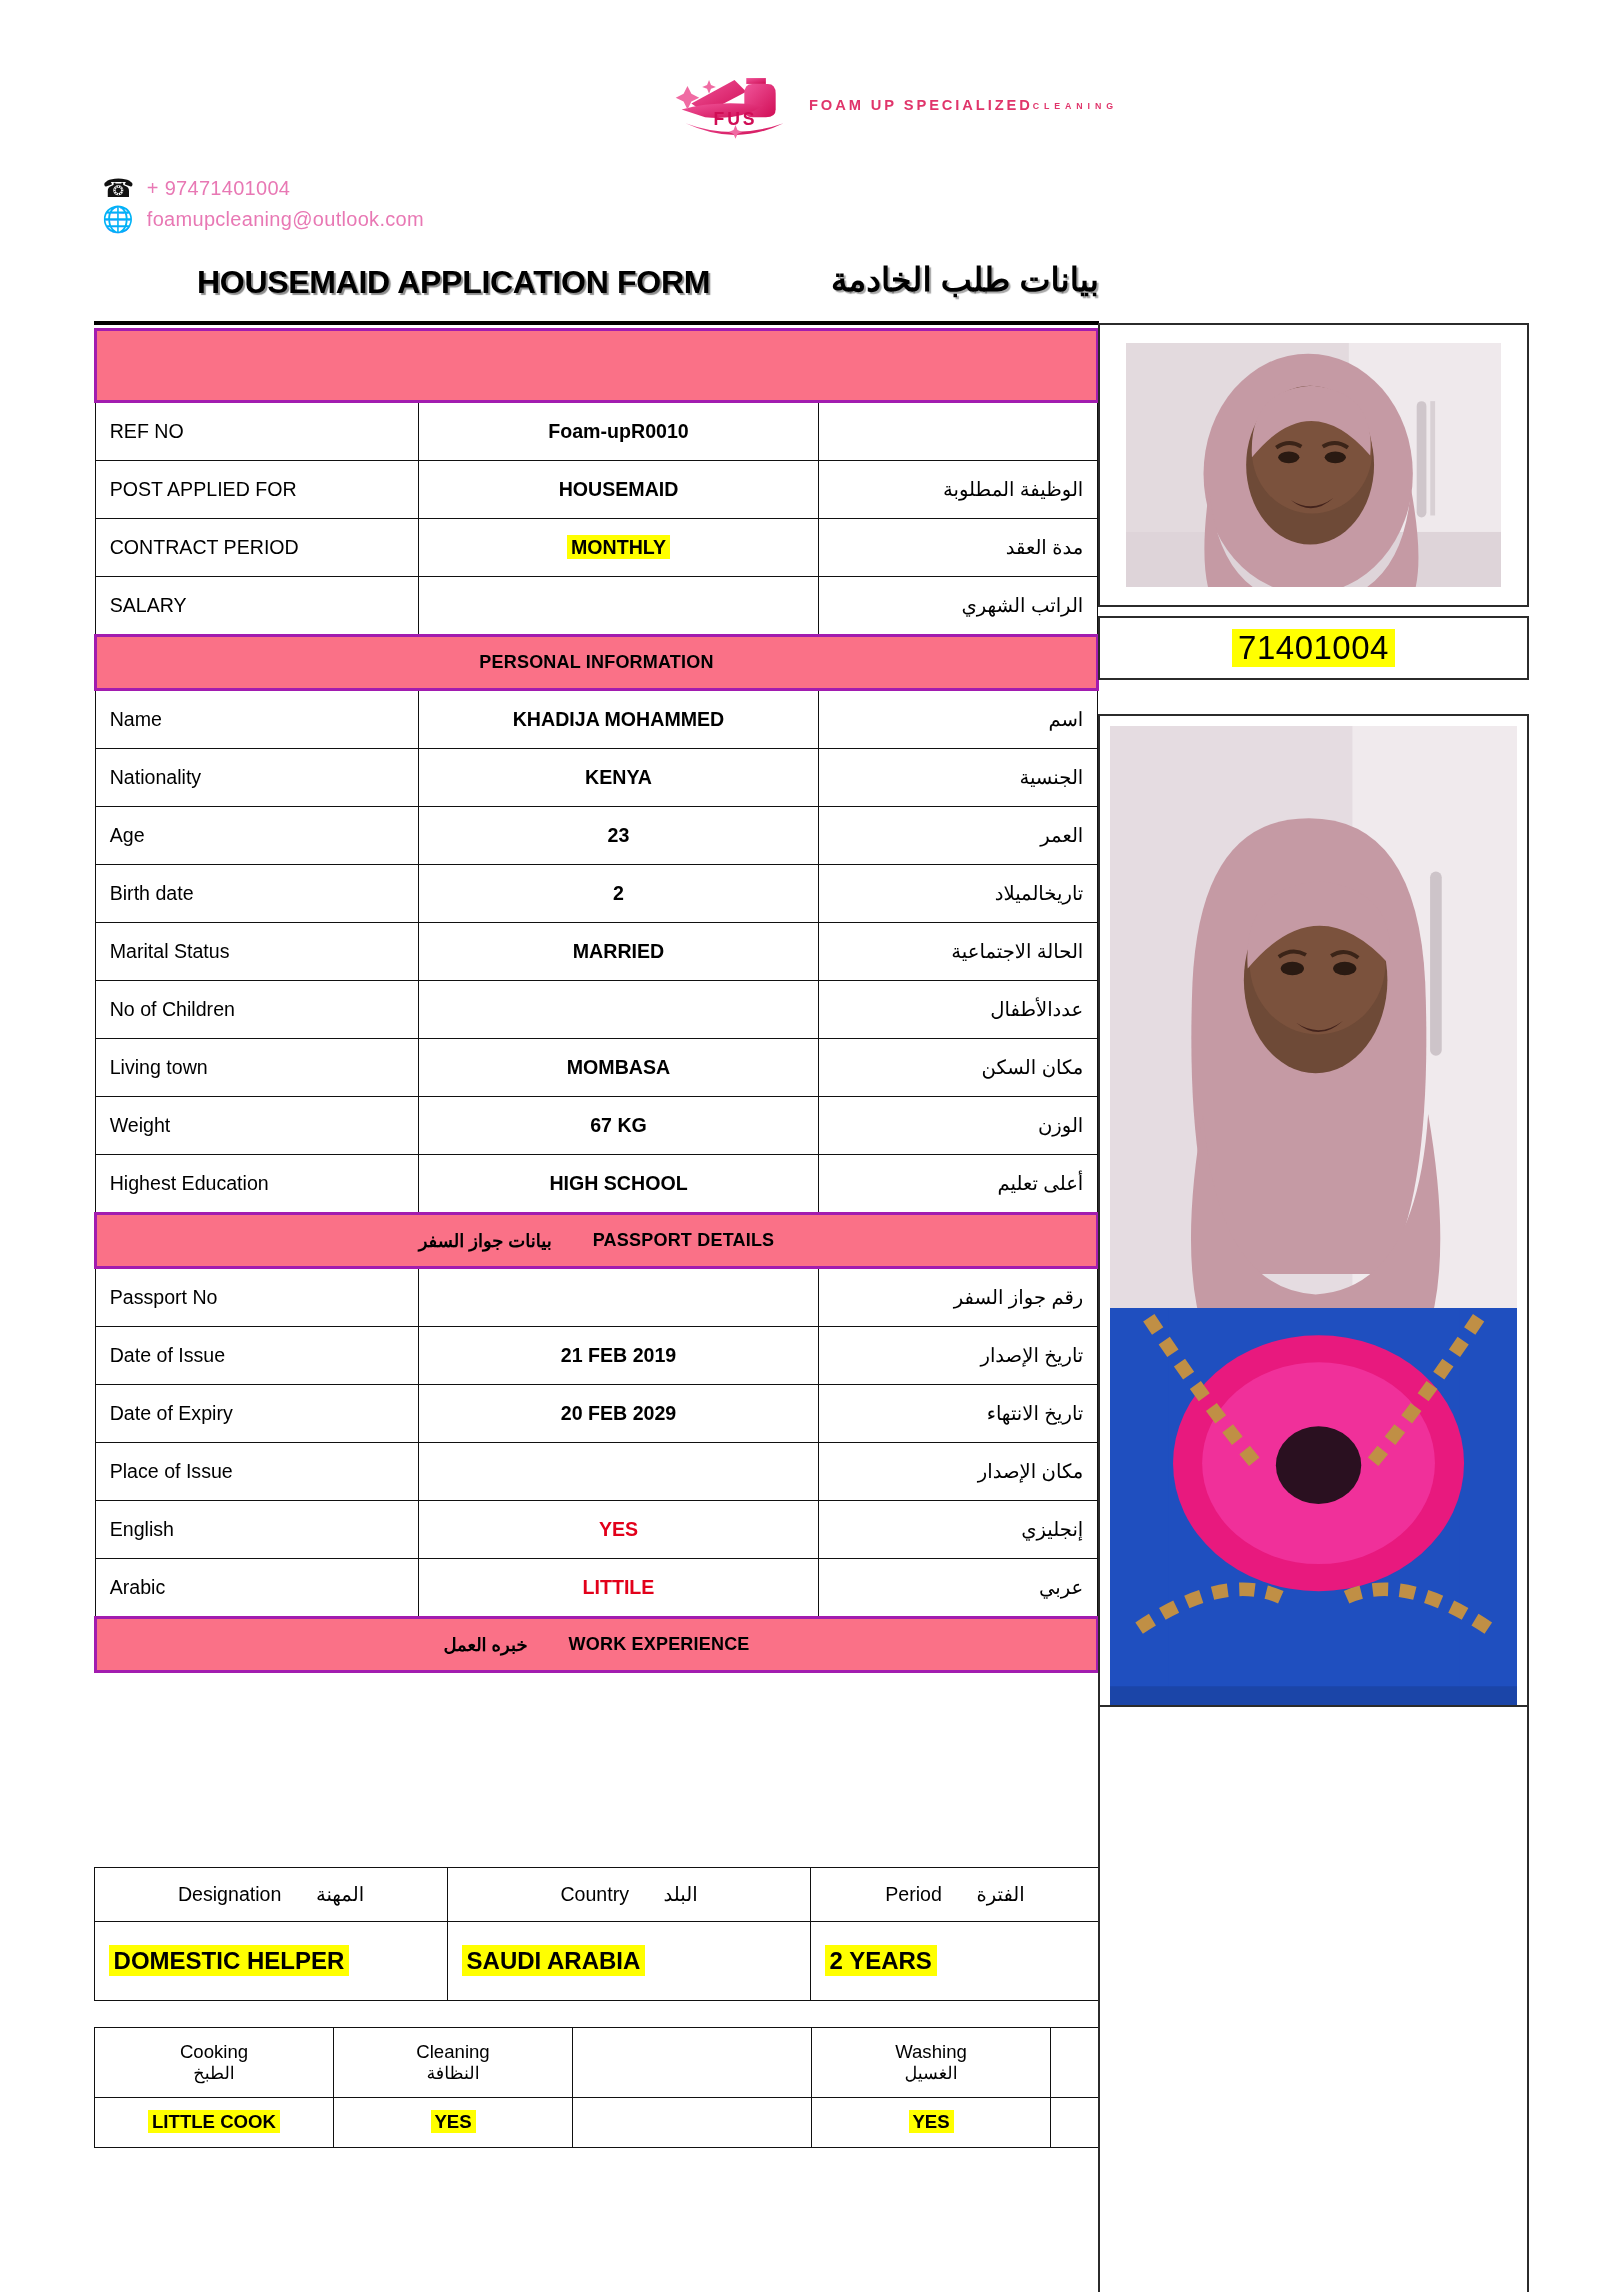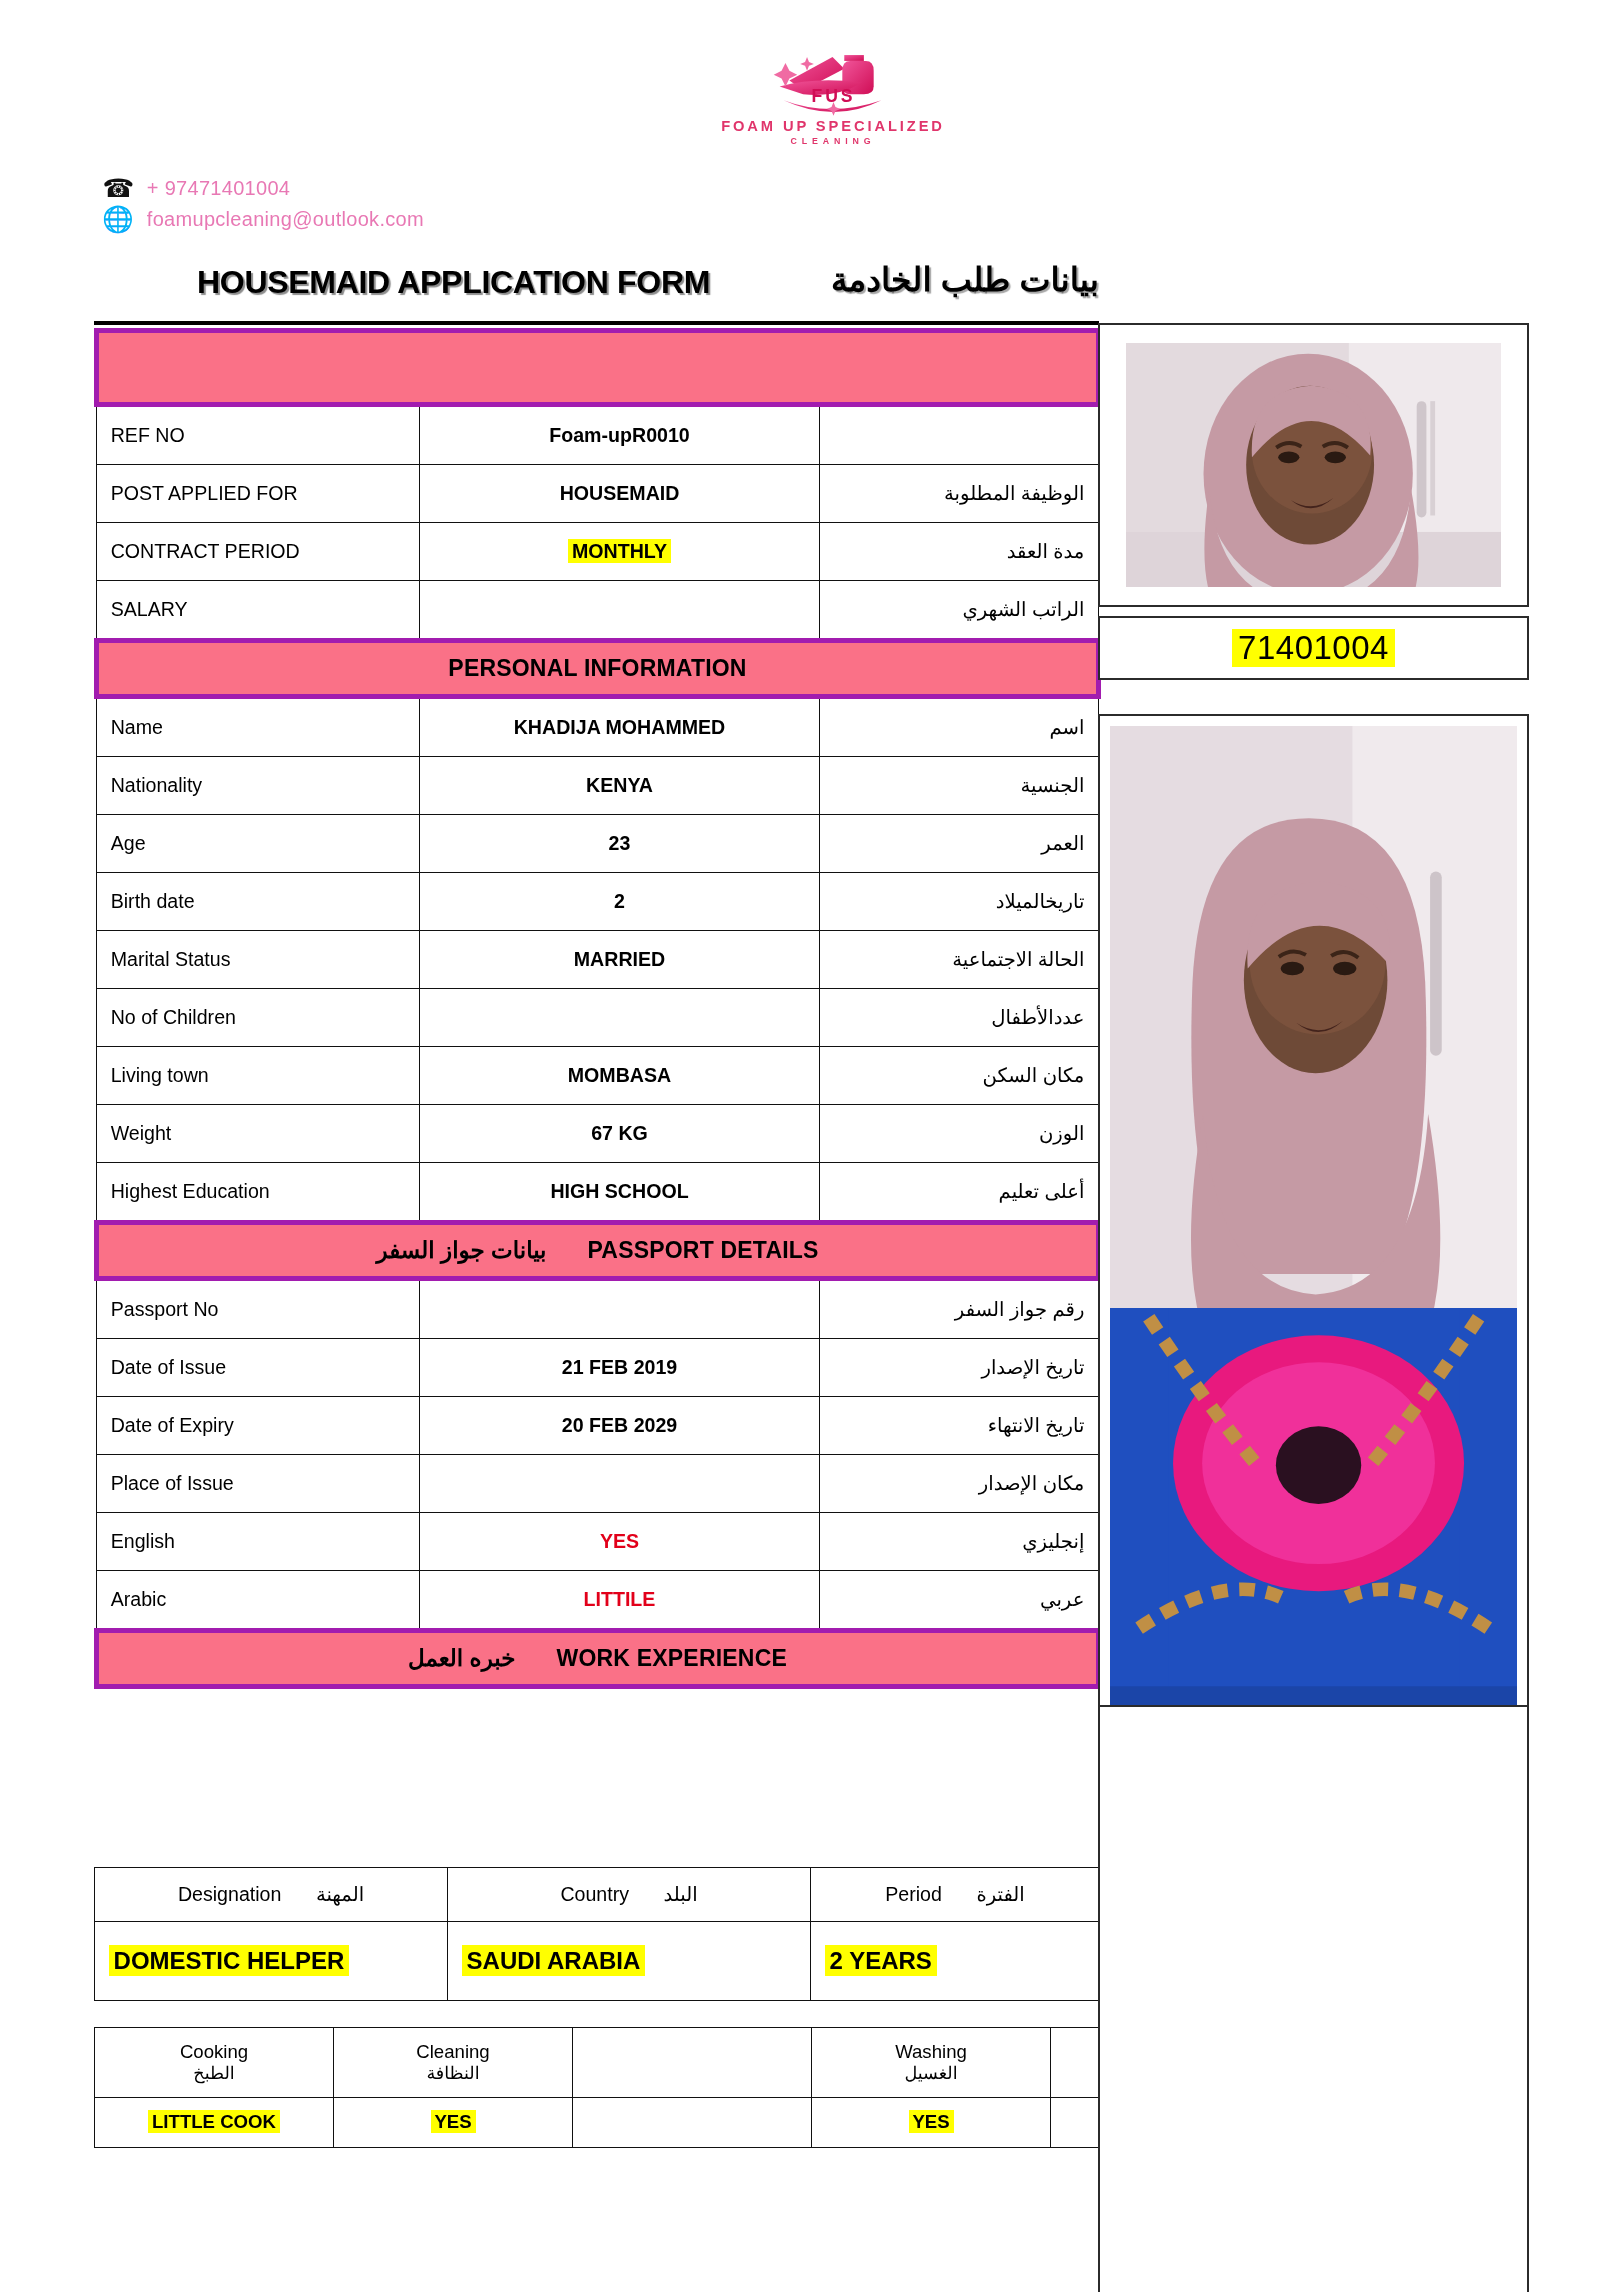--- a/index.html
+++ b/index.html
@@ -7,22 +7,22 @@
     width:1621px;height:2293px;
     background:#ffffff;
     font-family:"Liberation Sans", sans-serif;
     color:#000;
     position:relative;
     overflow:hidden;
   }
   .page{position:absolute;left:0;top:0;width:1621px;height:2293px;}
 
   
-  .logo-wrap{position:absolute;left:686px;top:47px;width:294px;height:116px;
-             display:flex;flex-direction:column;align-items:center;justify-content:flex-start;}
+  .logo-wrap{position:absolute;left:662px;top:47px;width:294px;height:116px;
+             display:flex;flex-direction:row;align-items:center;justify-content:flex-start;}
   .logo-mark{width:147px;height:71px;position:relative;}
   .logo-word{font-size:14.7px;font-weight:bold;letter-spacing:2.9px;color:#e0356b;
              line-height:1.1;text-align:center;white-space:nowrap;}
   .logo-sub{font-size:8.8px;font-weight:bold;letter-spacing:4.9px;color:#e0356b;
             text-align:center;margin-top:2px;}
 
   
   .contact{position:absolute;left:98px;top:173px;width:510px;}
   .contact-row{display:flex;align-items:center;height:31px;}
   .contact-ico{width:41px;height:29px;display:flex;align-items:center;justify-content:center;
@@ -37,22 +37,22 @@
             direction:rtl;white-space:nowrap;text-shadow:2px 2px 1px rgba(0,0,0,.35);}
   .title-rule{position:absolute;left:94px;top:321px;width:1005px;height:3.9px;background:#000;}
 
   
   .form{position:absolute;left:94px;top:328px;width:1005px;border-collapse:collapse;
         table-layout:fixed;}
   .form td{border:1px solid #111;padding:0 13.7px;font-size:19.6px;height:57px;vertical-align:middle;}
   .c-label{width:323px;}
   .c-value{width:400px;text-align:center;font-weight:bold;}
   .c-ar{width:279px;text-align:right;direction:rtl;font-size:19.6px;}
-  tr.band td{background:#fa7187;border:5px solid #a21caf;height:51px;
-             text-align:center;font-weight:bold;font-size:23px;letter-spacing:0.2px;margin-top:43px;}
+  tr.band td{background:#fa7187;border:3px solid #a21caf;height:51px;
+             text-align:center;font-weight:bold;font-size:18px;letter-spacing:0.2px;margin-top:43px;}
   tr.band.blank td{height:69px;}
   .band-split{display:flex;align-items:center;justify-content:center;gap:41px;}
   .band-ar{direction:rtl;font-weight:bold;}
   .hl{background:#ffff00;padding:1px 3.9px;font-weight:bold;}
   .red{color:#e2001a;font-weight:bold;}
 
   
   .wex{position:absolute;left:94px;top:1867px;width:1005px;border-collapse:collapse;
        table-layout:fixed;}
   .wex td{border:1px solid #111;font-size:19.6px;vertical-align:middle;}

